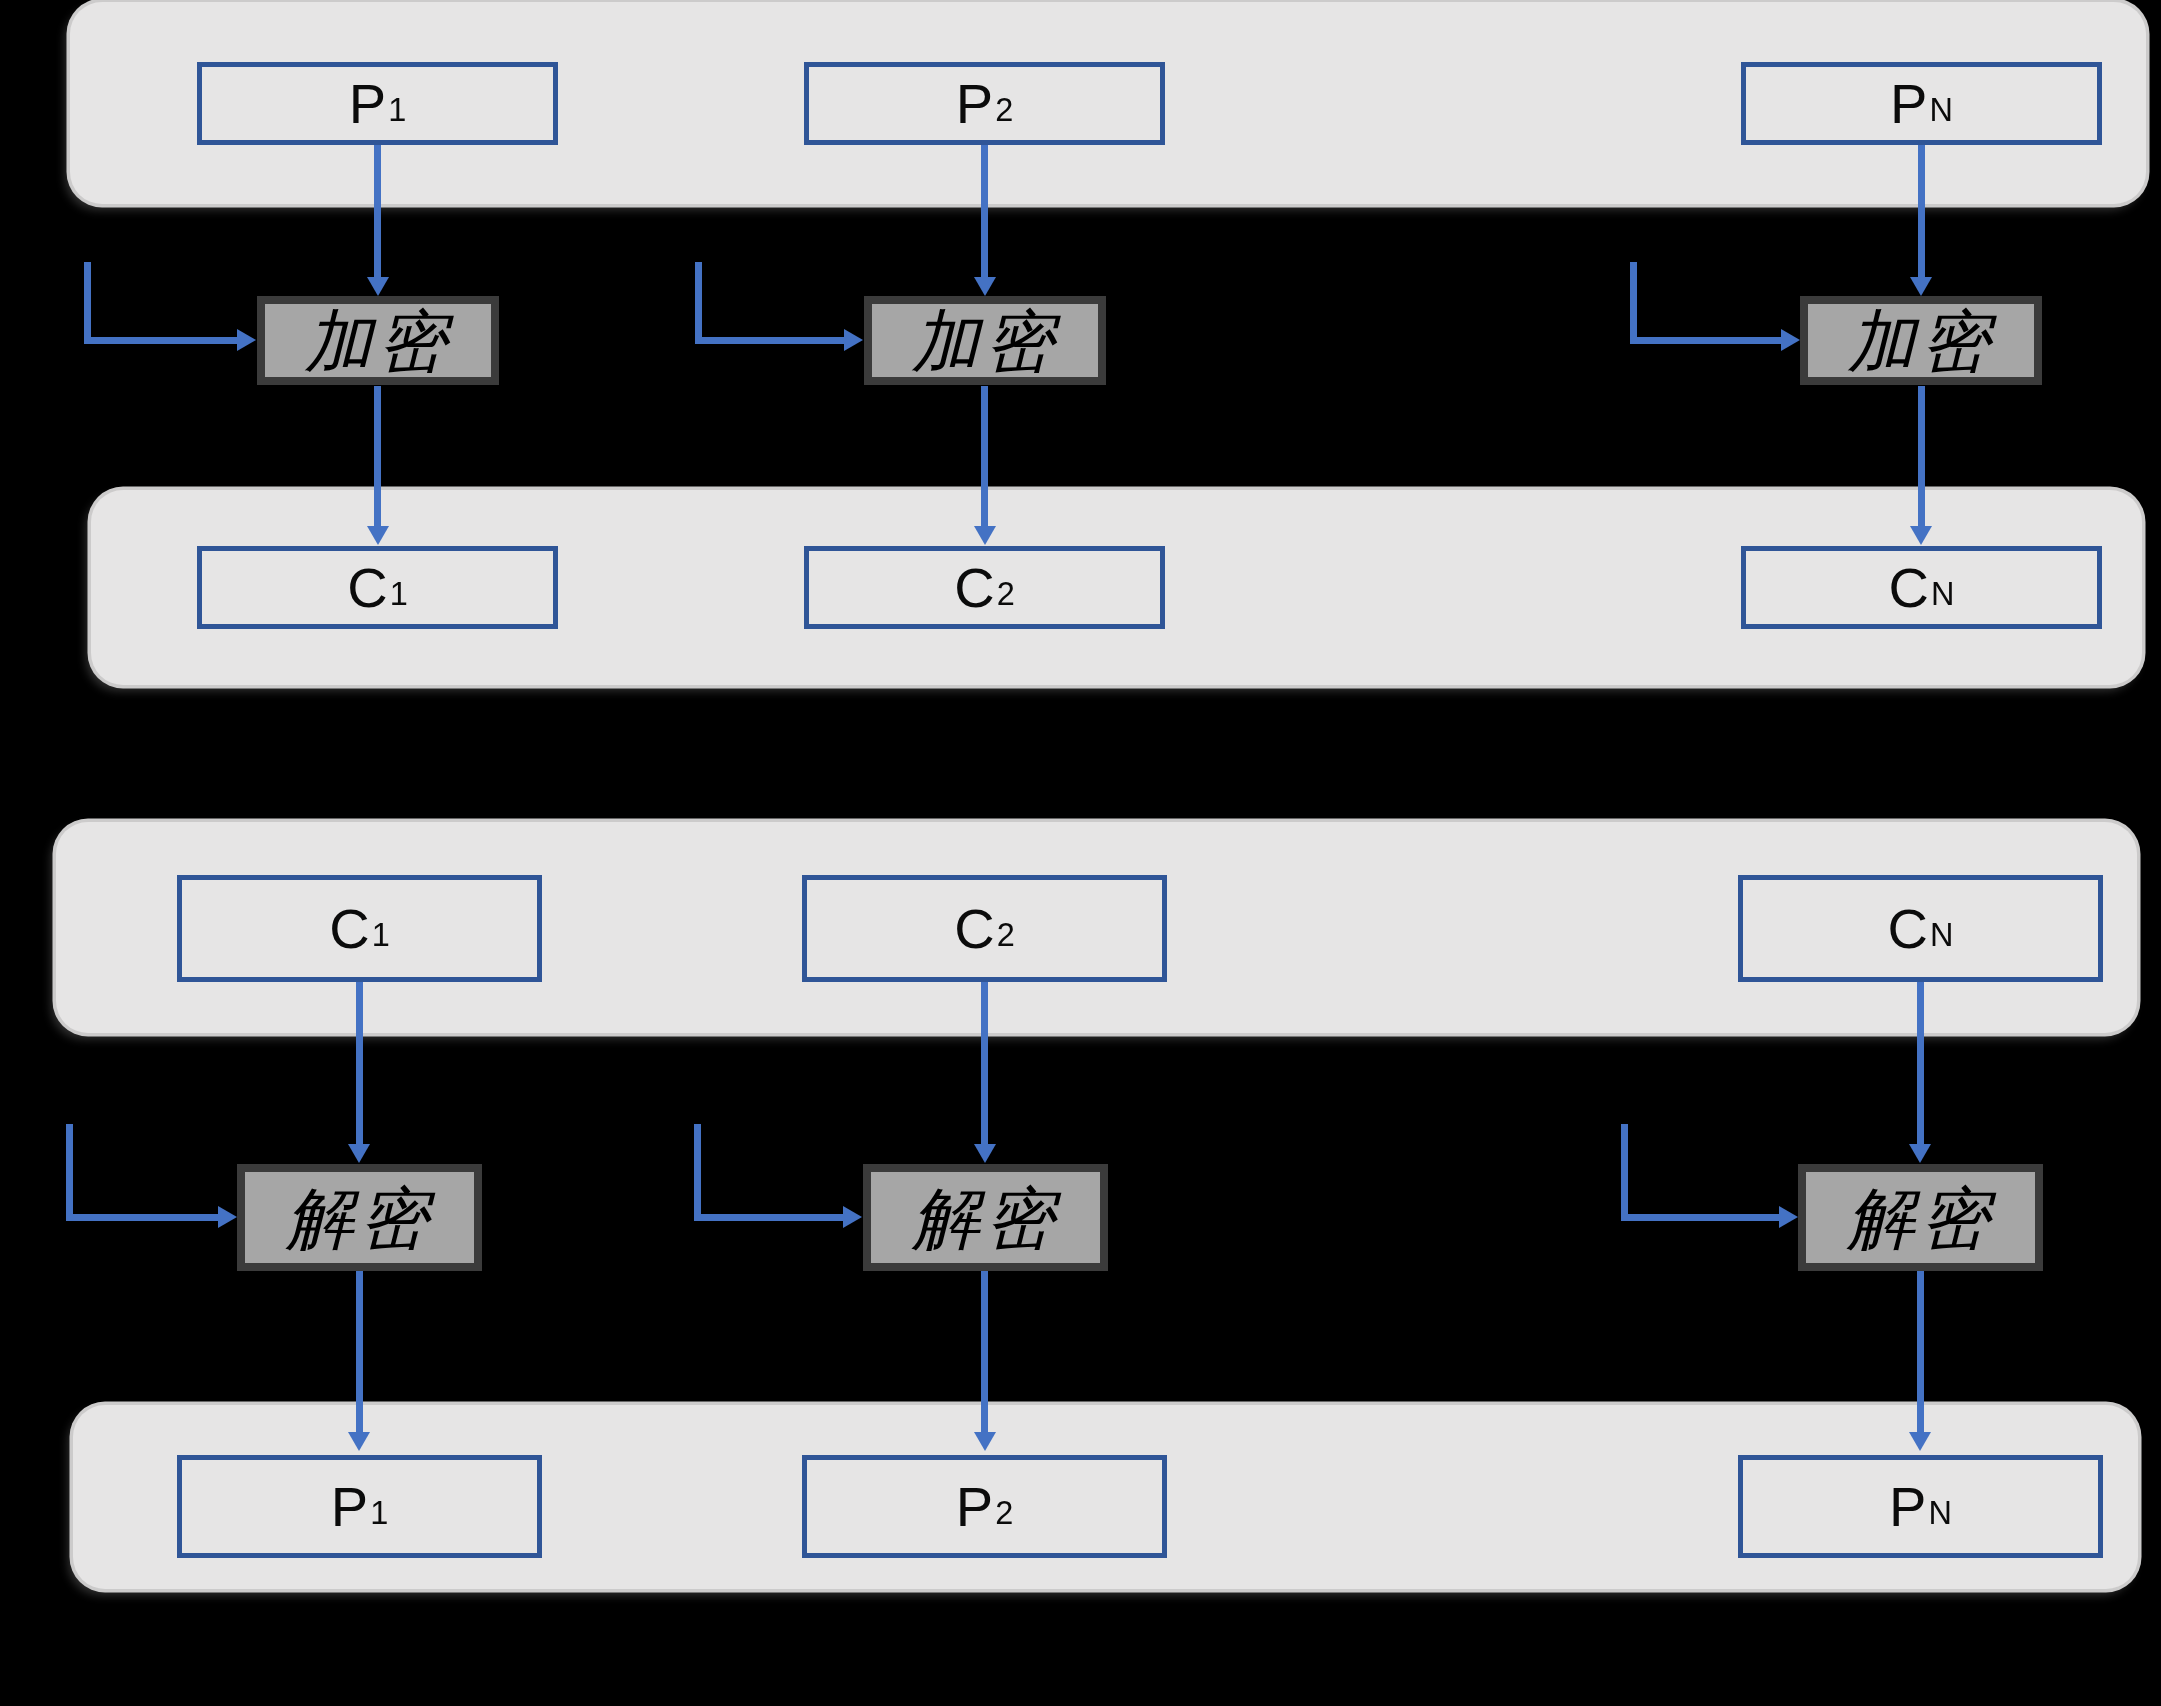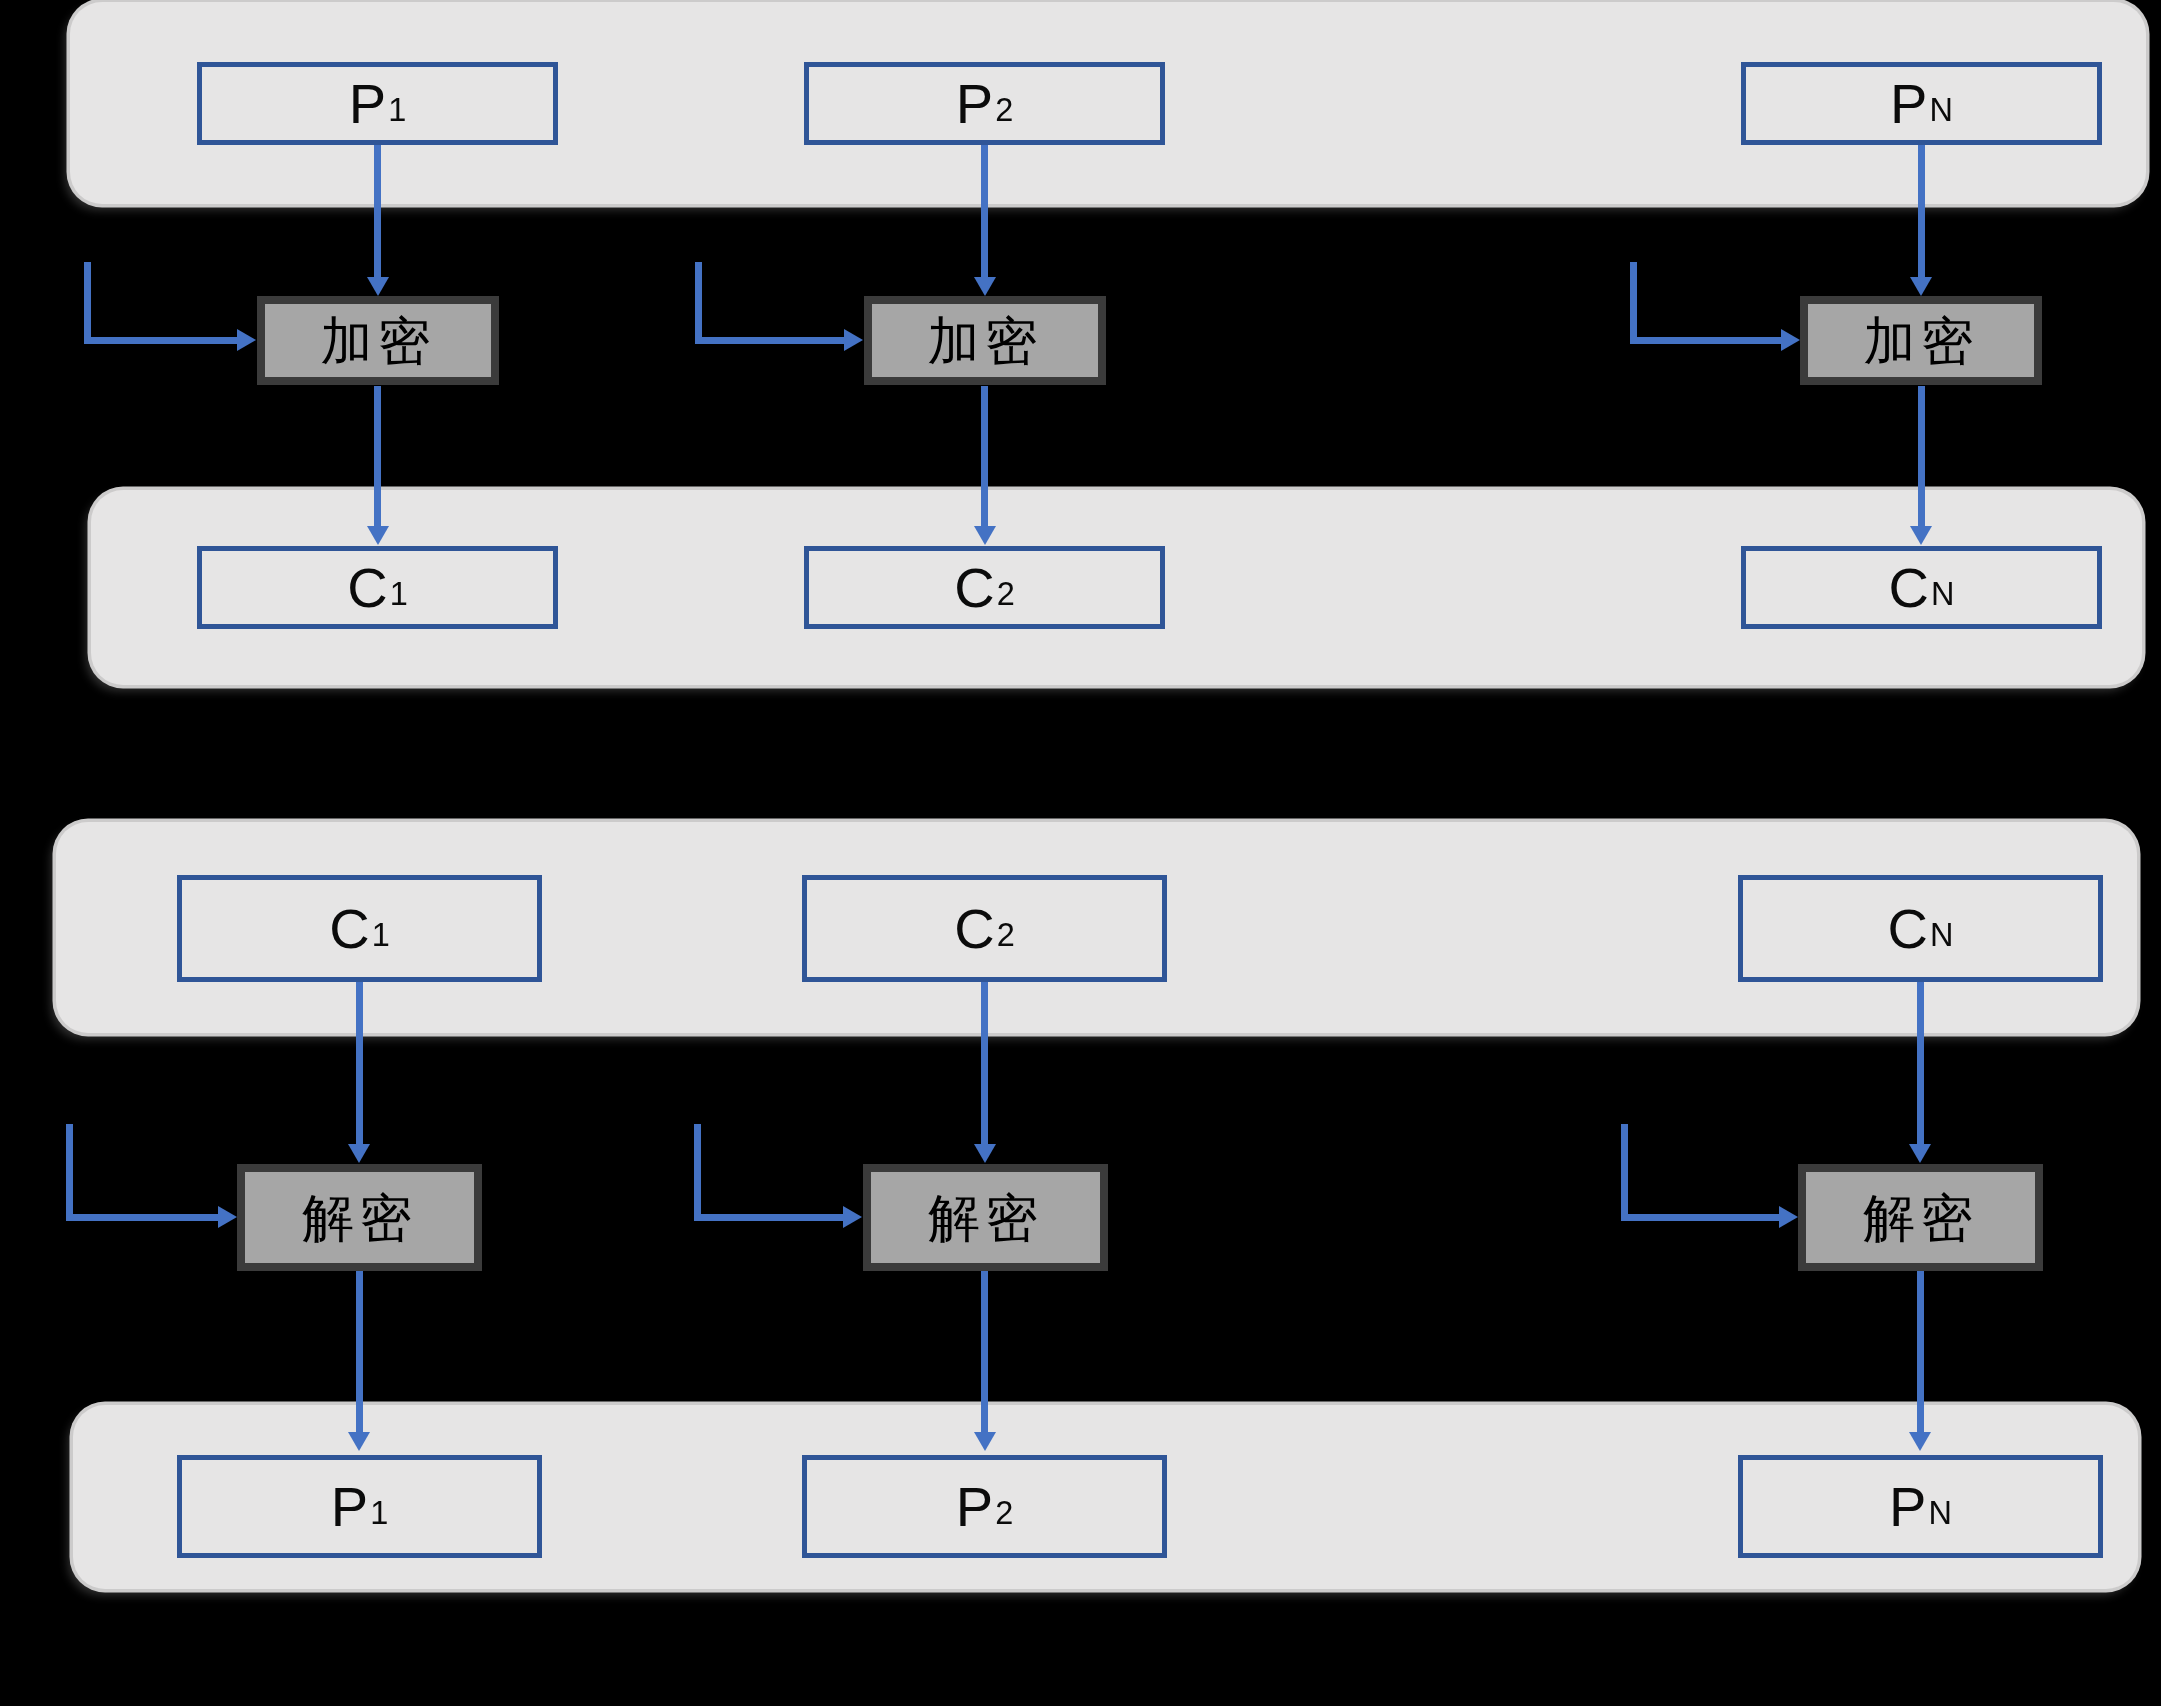--- a/index.html
+++ b/index.html
@@ -7,21 +7,21 @@
          font-family:"Liberation Sans","DejaVu Sans",sans-serif;}
   .band{position:absolute;background:#E6E5E5;border-radius:32px;
         box-shadow:0 0 0 3.5px #CCCBCB, -4.2px 5.6px 9.8px rgba(140,140,140,0.35);}
   .blk{position:absolute;box-sizing:border-box;background:#E6E5E5;border:5.6px solid #2F5597;
        display:flex;align-items:center;justify-content:center;color:#0b0b0b;
        font-size:56px;font-weight:400;line-height:1;}
   .blk .base{display:inline-block;}
   .blk .sub{display:inline-block;font-size:0.58em;transform:translateY(0.22em);margin-left:2.1px;}
   .proc{position:absolute;box-sizing:border-box;background:#A6A6A6;border:8.4px solid #3B3B3B;
         display:flex;align-items:center;justify-content:center;color:#000;
-        font-size:52px;letter-spacing:5.6px;line-height:1;}
+        font-size:68px;letter-spacing:5.6px;line-height:1;font-style:italic;}
   .vshaft{position:absolute;width:7px;background:#4472C4;}
   .hshaft{position:absolute;height:7px;background:#4472C4;}
   .head-down{position:absolute;width:0;height:0;
              border-left:11.2px solid transparent;border-right:11.2px solid transparent;
              border-top:19.7px solid #4472C4;}
   .head-right{position:absolute;width:0;height:0;
               border-top:11.2px solid transparent;border-bottom:11.2px solid transparent;
               border-left:19.7px solid #4472C4;}
 </style>
 </head>

